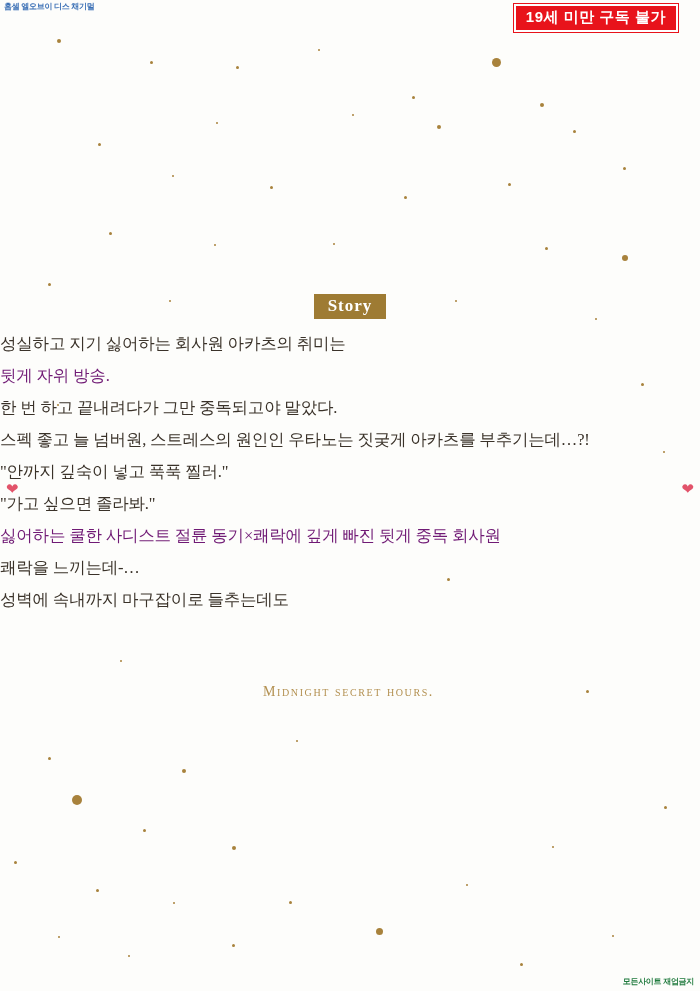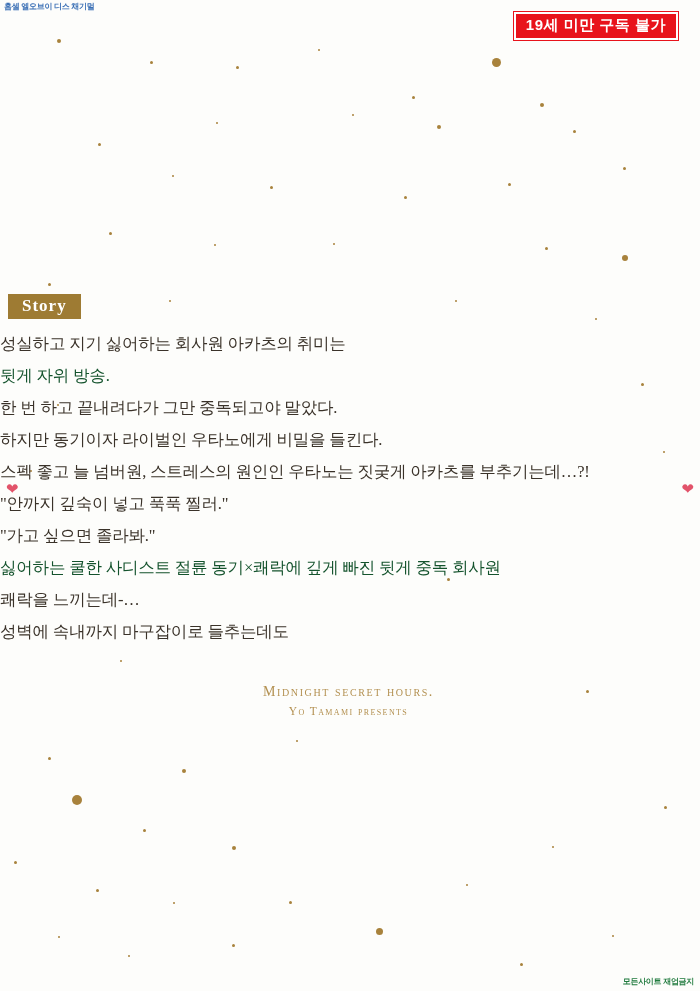--- a/index.html
+++ b/index.html
@@ -49,41 +49,41 @@
     font-weight: bold;
     color: #1f7a3d;
     letter-spacing: -0.3px;
     white-space: nowrap;
   }
 
   
   #age-badge {
     position: absolute;
     right: 22px;
-    top: 12px;
+    top: 4px;
     background: #e8131b;
     border: 2px solid #ffffff;
     outline: 1px solid #e8131b;
     color: #ffffff;
     font-family: "Liberation Sans", sans-serif;
     font-size: 15px;
     font-weight: bold;
     letter-spacing: 0.5px;
     padding: 3px 10px 4px 10px;
     line-height: 1.1;
     white-space: nowrap;
   }
 
   
   #story-title {
     position: absolute;
-    left: 8px;
+    left: 0;
     right: 0;
     top: 294px;
-    text-align: left;
+    text-align: center;
   }
   #story-title .plate {
     display: inline-block;
     background: #9e7b33;
     color: #ffffff;
     font-family: "Liberation Serif", serif;
     font-size: 17px;
     font-weight: bold;
     letter-spacing: 1px;
     padding: 2px 14px 3px 14px;
@@ -99,21 +99,21 @@
   }
   .line {
     font-family: "Liberation Serif", serif;
     font-size: 16.5px;
     color: #3a3229;
     line-height: 32px;
     letter-spacing: -0.2px;
     white-space: nowrap;
   }
   .line.accent {
-    color: #14532d;
+    color: #701a75;
   }
   .line.quote {
     color: #3a3229;
   }
 
   
   #credits {
     position: absolute;
     left: 0;
     right: 3px;
@@ -207,29 +207,27 @@
   <div class="heart" id="heart-right">❤</div>
 
   <div id="story-title">
     <span class="plate">Story</span>
   </div>
 
   <div id="story-body">
     <div class="line">성실하고 지기 싫어하는 회사원 아카츠의 취미는</div>
     <div class="line accent">뒷게 자위 방송.</div>
     <div class="line">한 번 하고 끝내려다가 그만 중독되고야 말았다.</div>
-    <div class="line">하지만 동기이자 라이벌인 우타노에게 비밀을 들킨다.</div>
     <div class="line">스펙 좋고 늘 넘버원, 스트레스의 원인인 우타노는 짓궂게 아카츠를 부추기는데…?!</div>
     <div class="line quote">"안까지 깊숙이 넣고 푹푹 찔러."</div>
     <div class="line quote">"가고 싶으면 졸라봐."</div>
     <div class="line accent">싫어하는 쿨한 사디스트 절륜 동기×쾌락에 깊게 빠진 뒷게 중독 회사원</div>
     <div class="line">쾌락을 느끼는데-…</div>
     <div class="line">성벽에 속내까지 마구잡이로 들추는데도</div>
   </div>
 
   <div id="credits">
     <div class="credit-line c1">Midnight secret  hours.</div>
-    <div class="credit-line c2">Yo Tamami presents</div>
   </div>
 
   <div id="wm-bottomright">모든사이트 재업금지</div>
 
 </div>
 
 </body></html>

